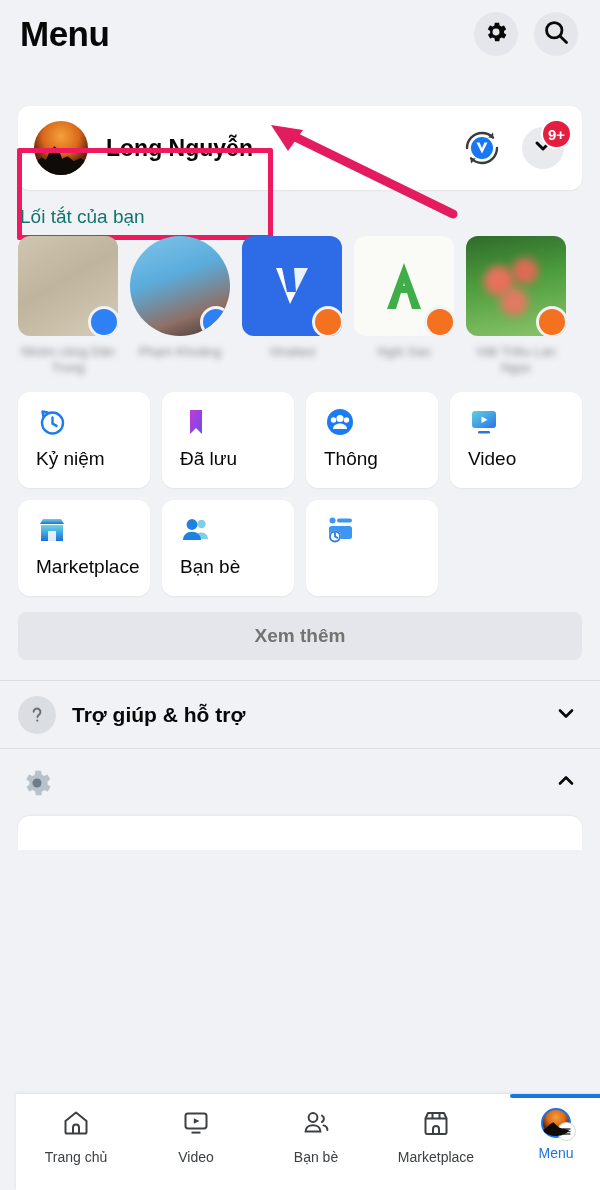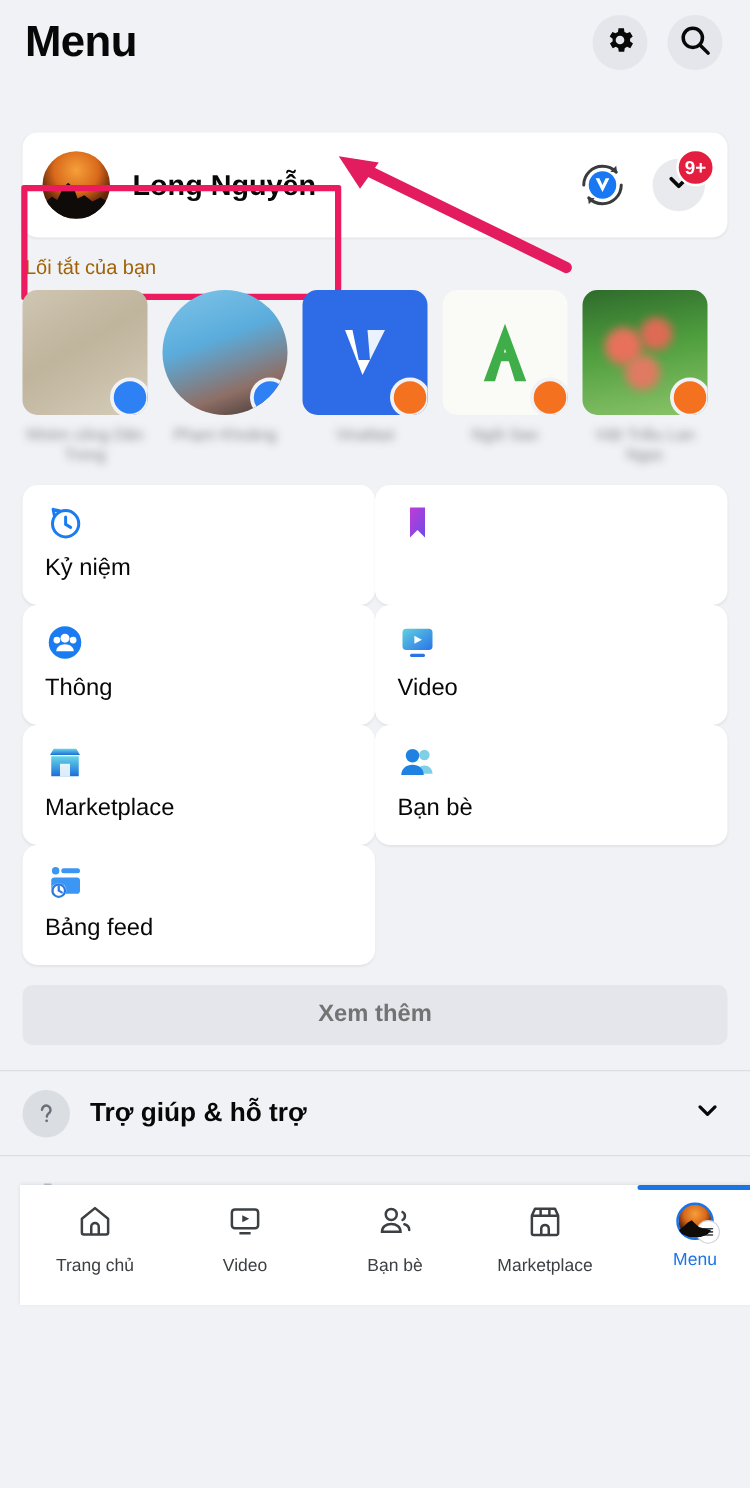--- a/index.html
+++ b/index.html
@@ -2,21 +2,21 @@
 <html><head>
 <meta charset="utf-8">
 <style>
   * { box-sizing: border-box; margin: 0; padding: 0; }
   html, body {
     width: 600px; height: 1190px;
     font-family: "Liberation Sans", sans-serif;
     background: #F0F2F5;
     overflow: hidden;
   }
-  .screen { position: relative; width: 600px; height: 1044px; background: #F0F2F5; }
+  .screen { position: relative; width: 600px; height: 1190px; background: #F0F2F5; }
 
   
   .header {
     height: 68px; display: flex; align-items: center;
     padding: 0 22px 0 20px; background: #F0F2F5;
   }
   .page-title { font-size: 35px; font-weight: bold; color: #080809; letter-spacing: -0.5px; }
   .header-actions { margin-left: auto; display: flex; gap: 16px; align-items: center; }
   .circ-btn {
     width: 44px; height: 44px; border-radius: 50%;
@@ -55,21 +55,21 @@
     justify-content: center; padding: 0 5px; border: 2px solid #fff;
   }
   
   .hl-box {
     position: absolute; left: 17px; top: 80px; width: 256px; height: 92px;
     border: 5px solid #EE1A60; border-radius: 2px; pointer-events: none;
   }
   .arrow-svg { position: absolute; left: 255px; top: 110px; pointer-events: none; }
 
   
-  .section-label { font-size: 16px; color: #a16207; padding: 16px 0 8px 20px; }
+  .section-label { font-size: 19px; color: #0f766e; padding: 16px 0 8px 20px; }
   .shortcuts { display: flex; gap: 12px; padding: 0 18px; }
   .shortcut { width: 100px; }
   .thumb { width: 100px; height: 100px; border-radius: 12px; position: relative; overflow: hidden; }
   .thumb.t1 { background: linear-gradient(150deg,#CFC6B2 0%,#BFB49C 45%,#D6CDBA 100%); }
   .thumb.t2 { border-radius: 50%; background: linear-gradient(160deg,#7FC4E8 0%,#5AACDC 40%,#8E6F66 75%,#3B3330 100%); }
   .thumb.t3 { background: #2E6BE6; display:flex; align-items:center; justify-content:center; }
   .thumb.t4 { background: #FAFAF7; display:flex; align-items:center; justify-content:center; }
   .thumb.t5 { background: linear-gradient(170deg,#2F6B2C 0%,#4E9E3E 45%,#8CC46A 100%); }
   .thumb .blob { position:absolute; border-radius:50%; filter: blur(4px); }
   .sc-badge {
@@ -77,21 +77,21 @@
     border-radius: 50%; border: 3px solid #F0F2F5;
   }
   .sc-badge.blue { background: #2E81F4; }
   .sc-badge.orange { background: #F3711F; }
   .sc-label {
     margin-top: 8px; font-size: 13px; line-height: 16px; text-align: center;
     color: #65676B; filter: blur(3.2px); opacity: .78; height: 34px; overflow: hidden;
   }
 
   
-  .grid { display: grid; grid-template-columns: 1fr 1fr; padding: 14px 18px 0 18px; }
+  .grid { display: grid; grid-template-columns: 1fr 1fr 1fr 1fr; gap: 12px; padding: 14px 18px 0 18px; }
   .tile {
     background: #fff; border-radius: 12px; height: 96px; padding: 14px 0 0 18px;
     box-shadow: 0 1px 2px rgba(0,0,0,0.06);
   }
   .tile-icon { width: 32px; height: 32px; }
   .tile-label { font-size: 19px; color: #080809; margin-top: 10px; }
 
   
   .seemore-wrap { padding: 16px 18px 0 18px; }
   .seemore {
@@ -277,20 +277,21 @@
         <svg width="32" height="32" viewBox="0 0 32 32">
           <defs>
               <linearGradient id="bk" x1="0" y1="0" x2="1" y2="1">
             <stop offset="0%" stop-color="#C13BD6"></stop>
                 <stop offset="100%" stop-color="#6D4BE8"></stop>
           </linearGradient>
             </defs>
           <path d="M10 4h12v24l-6-6-6 6z" fill="url(#bk)"></path>
         </svg>
       </div>
+      <div class="tile-label">Đã lưu</div>
     </div>
 
     <div class="tile">
       <div class="tile-icon">
         <svg width="32" height="32" viewBox="0 0 32 32">
           <circle cx="16" cy="16" r="13" fill="#1A7CF0"></circle>
           <circle cx="16" cy="12.5" r="3.6" fill="#fff"></circle>
           <circle cx="9.5" cy="14" r="2.7" fill="#fff"></circle>
           <circle cx="22.5" cy="14" r="2.7" fill="#fff"></circle>
           <path d="M9 23c0-3.4 3.2-5.6 7-5.6s7 2.2 7 5.6z" fill="#fff"></path>
@@ -349,21 +350,20 @@
       <div class="tile-icon">
         <svg width="32" height="32" viewBox="0 0 32 32">
           <circle cx="8.5" cy="6.5" r="3" fill="#3C96F4"></circle>
           <rect x="13" y="4.5" width="15" height="4" rx="2" fill="#3C96F4"></rect>
           <rect x="5" y="12" width="23" height="13" rx="2.5" fill="#3C96F4"></rect>
           <circle cx="11" cy="22.5" r="6" fill="#fff"></circle>
           <circle cx="11" cy="22.5" r="5" fill="none" stroke="#2B7BE0" stroke-width="1.8"></circle>
           <path d="M11 19v3.5l2.4 1.4" stroke="#2B7BE0" stroke-width="1.8" stroke-linecap="round" fill="none"></path>
         </svg>
       </div>
-      <div class="tile-label">Bảng feed</div>
     </div>
 
   </div>
 
   <div class="seemore-wrap">
     <div class="seemore">Xem thêm</div>
   </div>
 
   <div class="acc-list">
 

